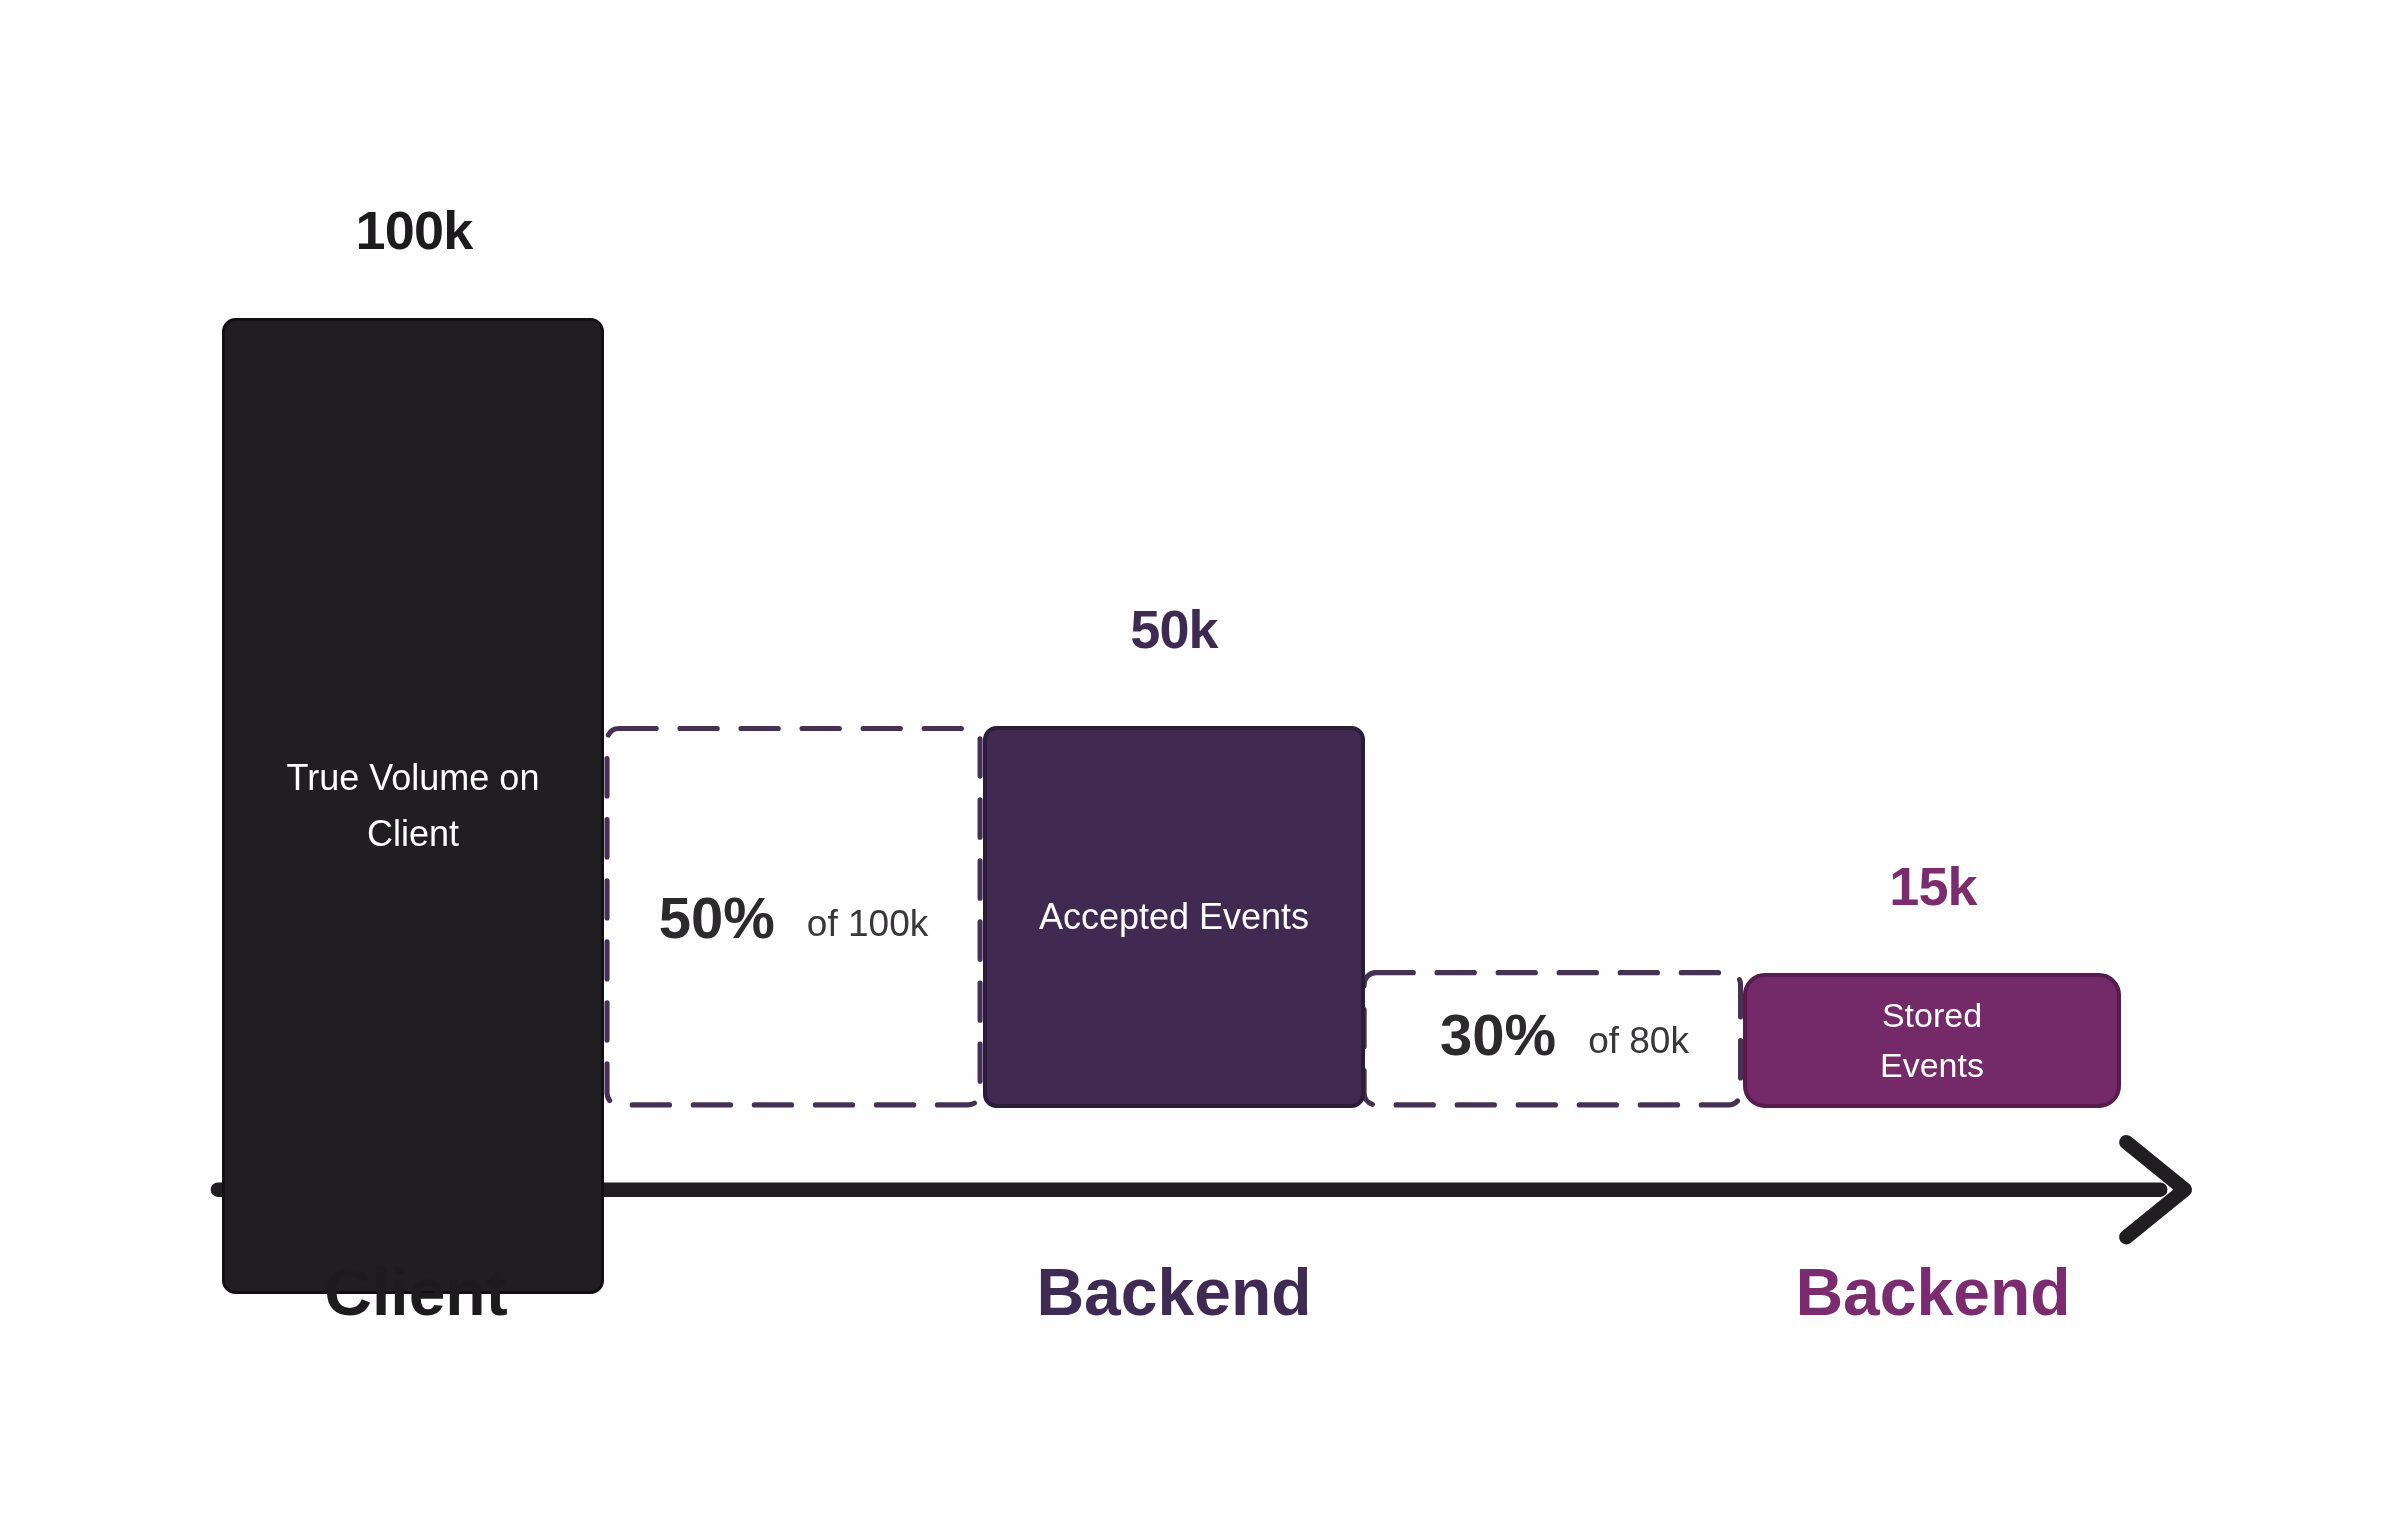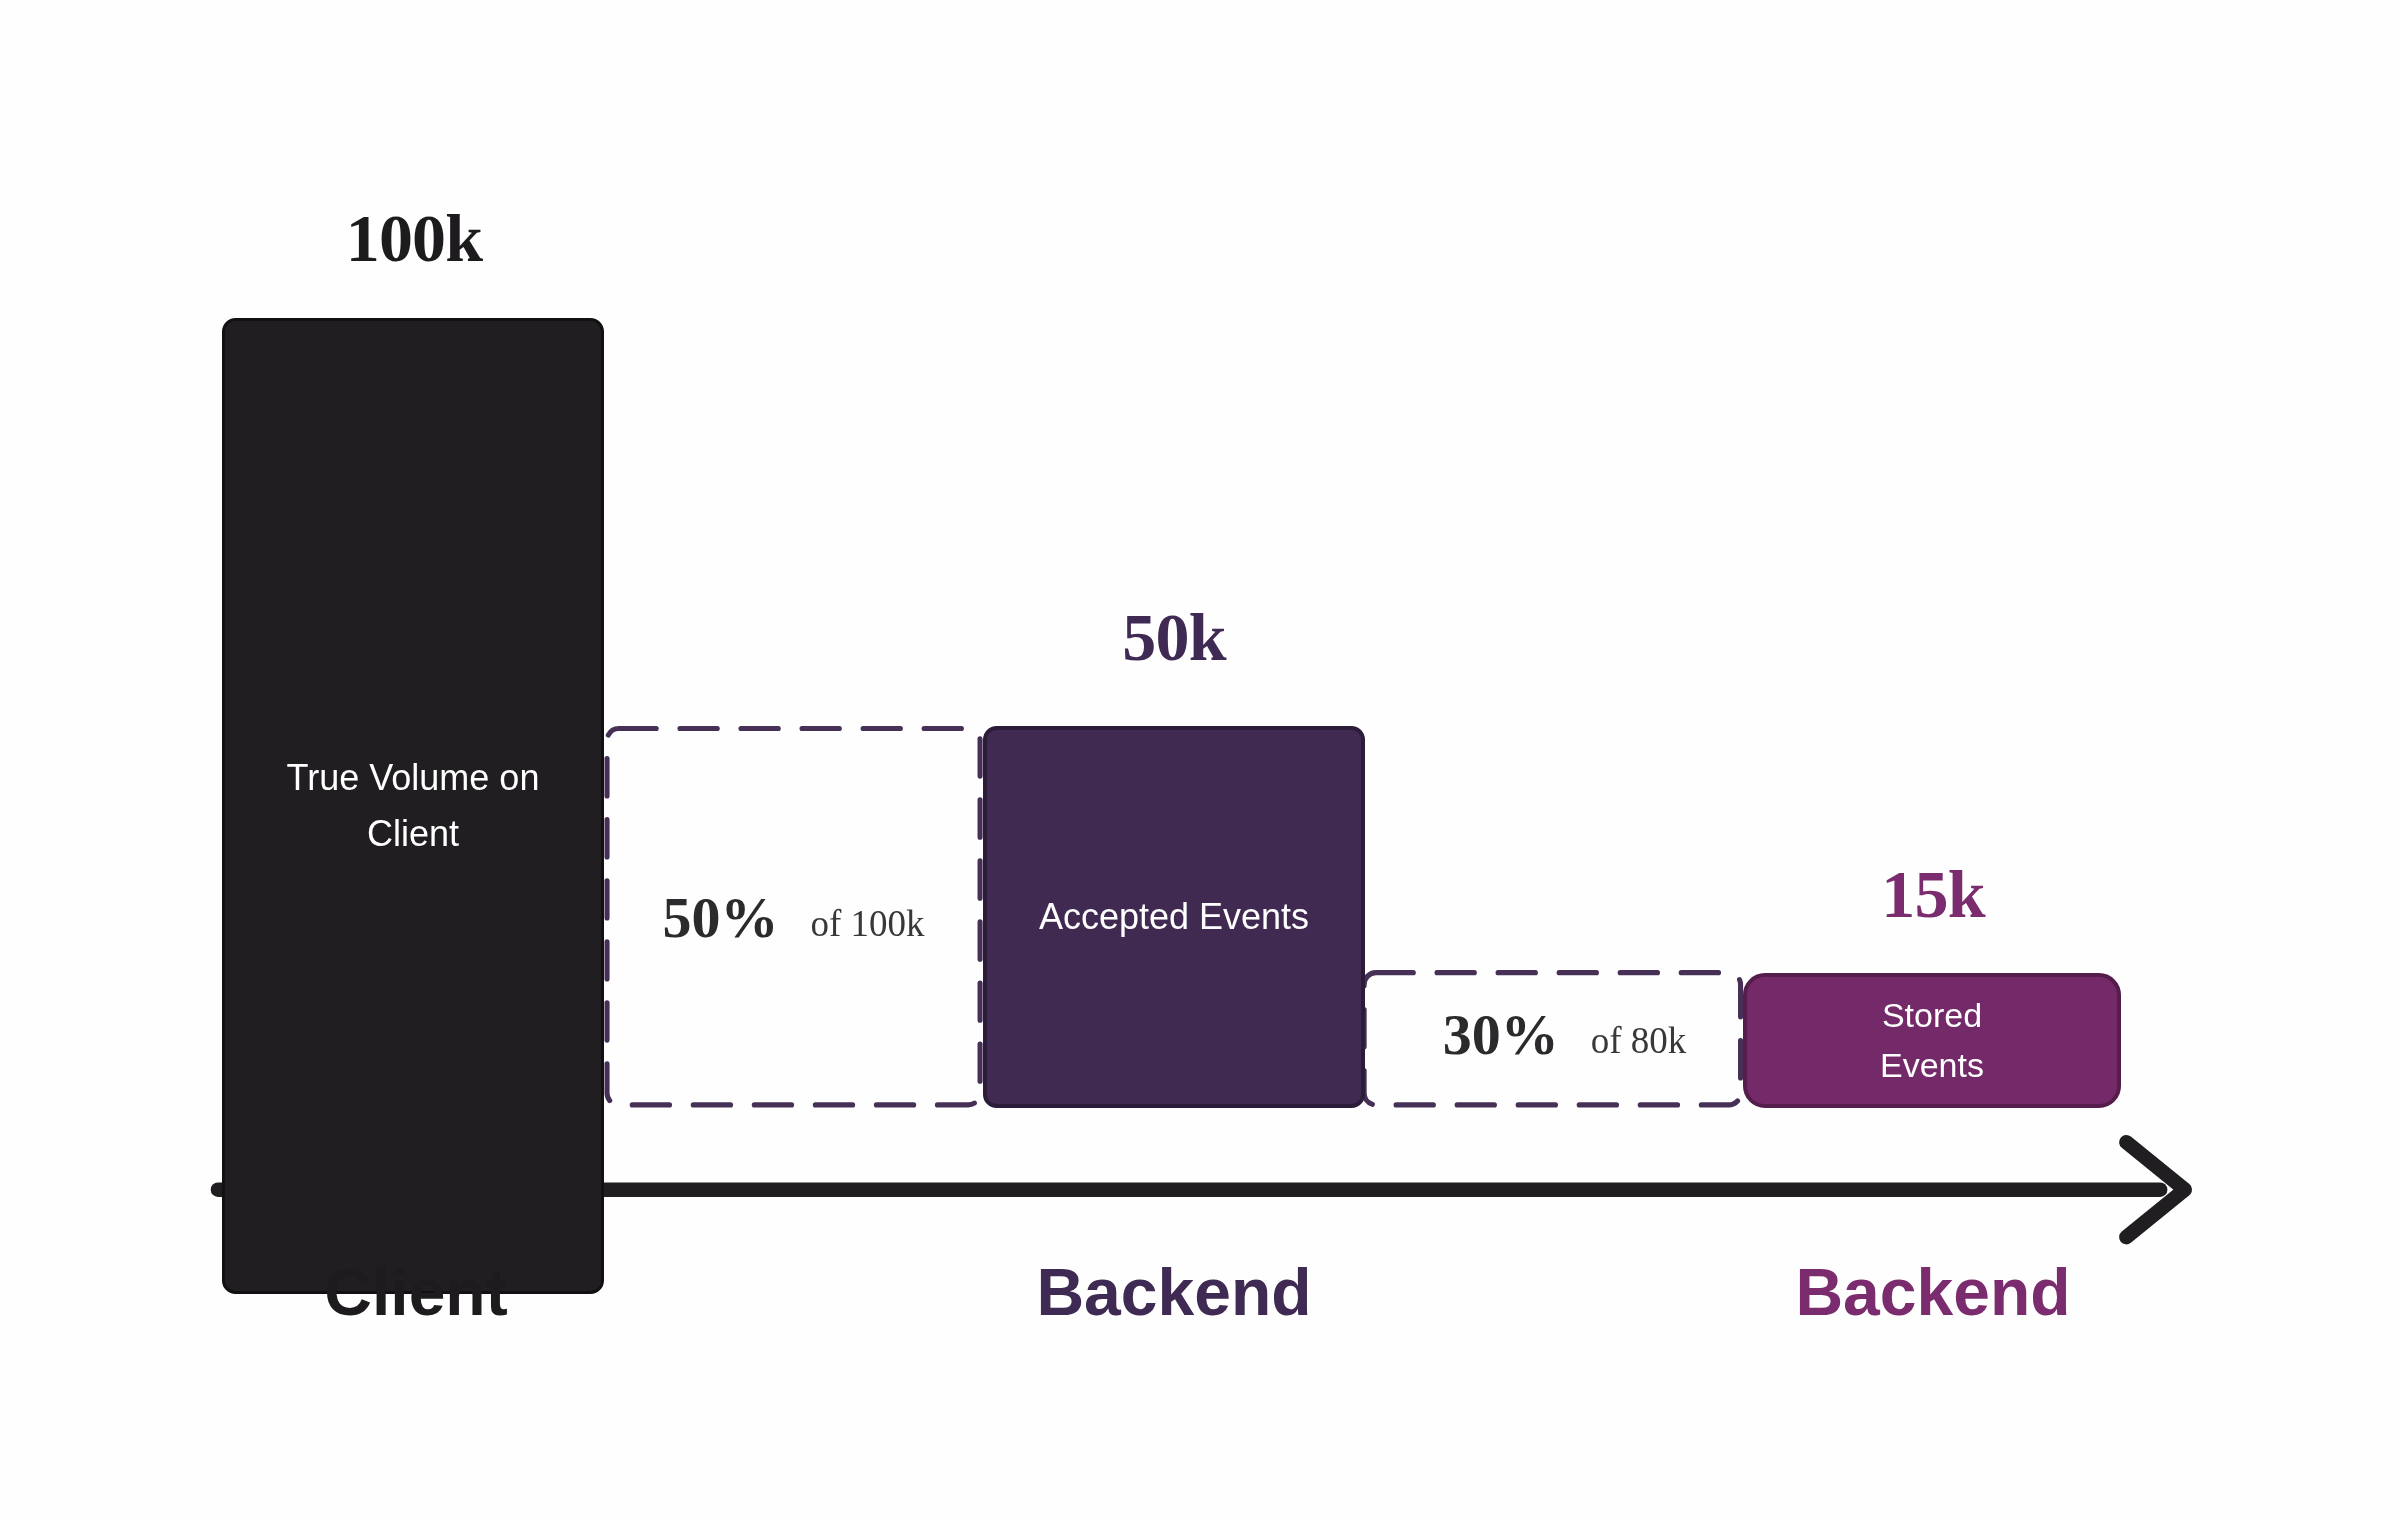--- a/index.html
+++ b/index.html
@@ -41,29 +41,28 @@
     border-radius:22px;
   }
   .bar-inner-label{
     font-size:36px;line-height:1.55;font-weight:400;color:#FFFFFF;
   }
   .bar-client .bar-inner-label{max-width:305px;}
   .bar-frontend .bar-inner-label{max-width:356px;}
   .bar-backend .bar-inner-label{max-width:178px;font-size:34px;line-height:1.45;}
   .value-label{
     position:absolute;transform:translateX(-50%);
-    font-size:68px;font-weight:700;letter-spacing:-0.8px;white-space:nowrap;font-family:Liberation Serif, serif;
+    font-size:54px;font-weight:700;letter-spacing:-0.8px;white-space:nowrap;
   }
   .value-client{left:414px;top:199px;color:#1E1B1E;}
   .value-frontend{left:1174px;top:598px;color:var(--frontend-text);}
   .value-backend{left:1933px;top:855px;color:var(--backend-text);}
   .drop-box{
     position:absolute;display:flex;align-items:center;justify-content:center;
     gap:32px;
-    font-family:Liberation Serif, serif;
   }
   .drop-1{left:604px;top:727px;width:379px;height:381px;}
   .drop-2{left:1361px;top:966px;width:383px;height:137px;margin-left:12px;}
   .drop-pct{font-size:58px;font-weight:700;color:var(--pct-ink);}
   .drop-of{font-size:37px;font-weight:400;color:#3A373B;padding-top:12px;}
   .axis-label{
     position:absolute;transform:translateX(-50%);top:1234px;
     font-size:66px;font-weight:600;white-space:nowrap;margin-top:20px;
   }
   .axis-client{left:416px;color:#1E1B1E;}

